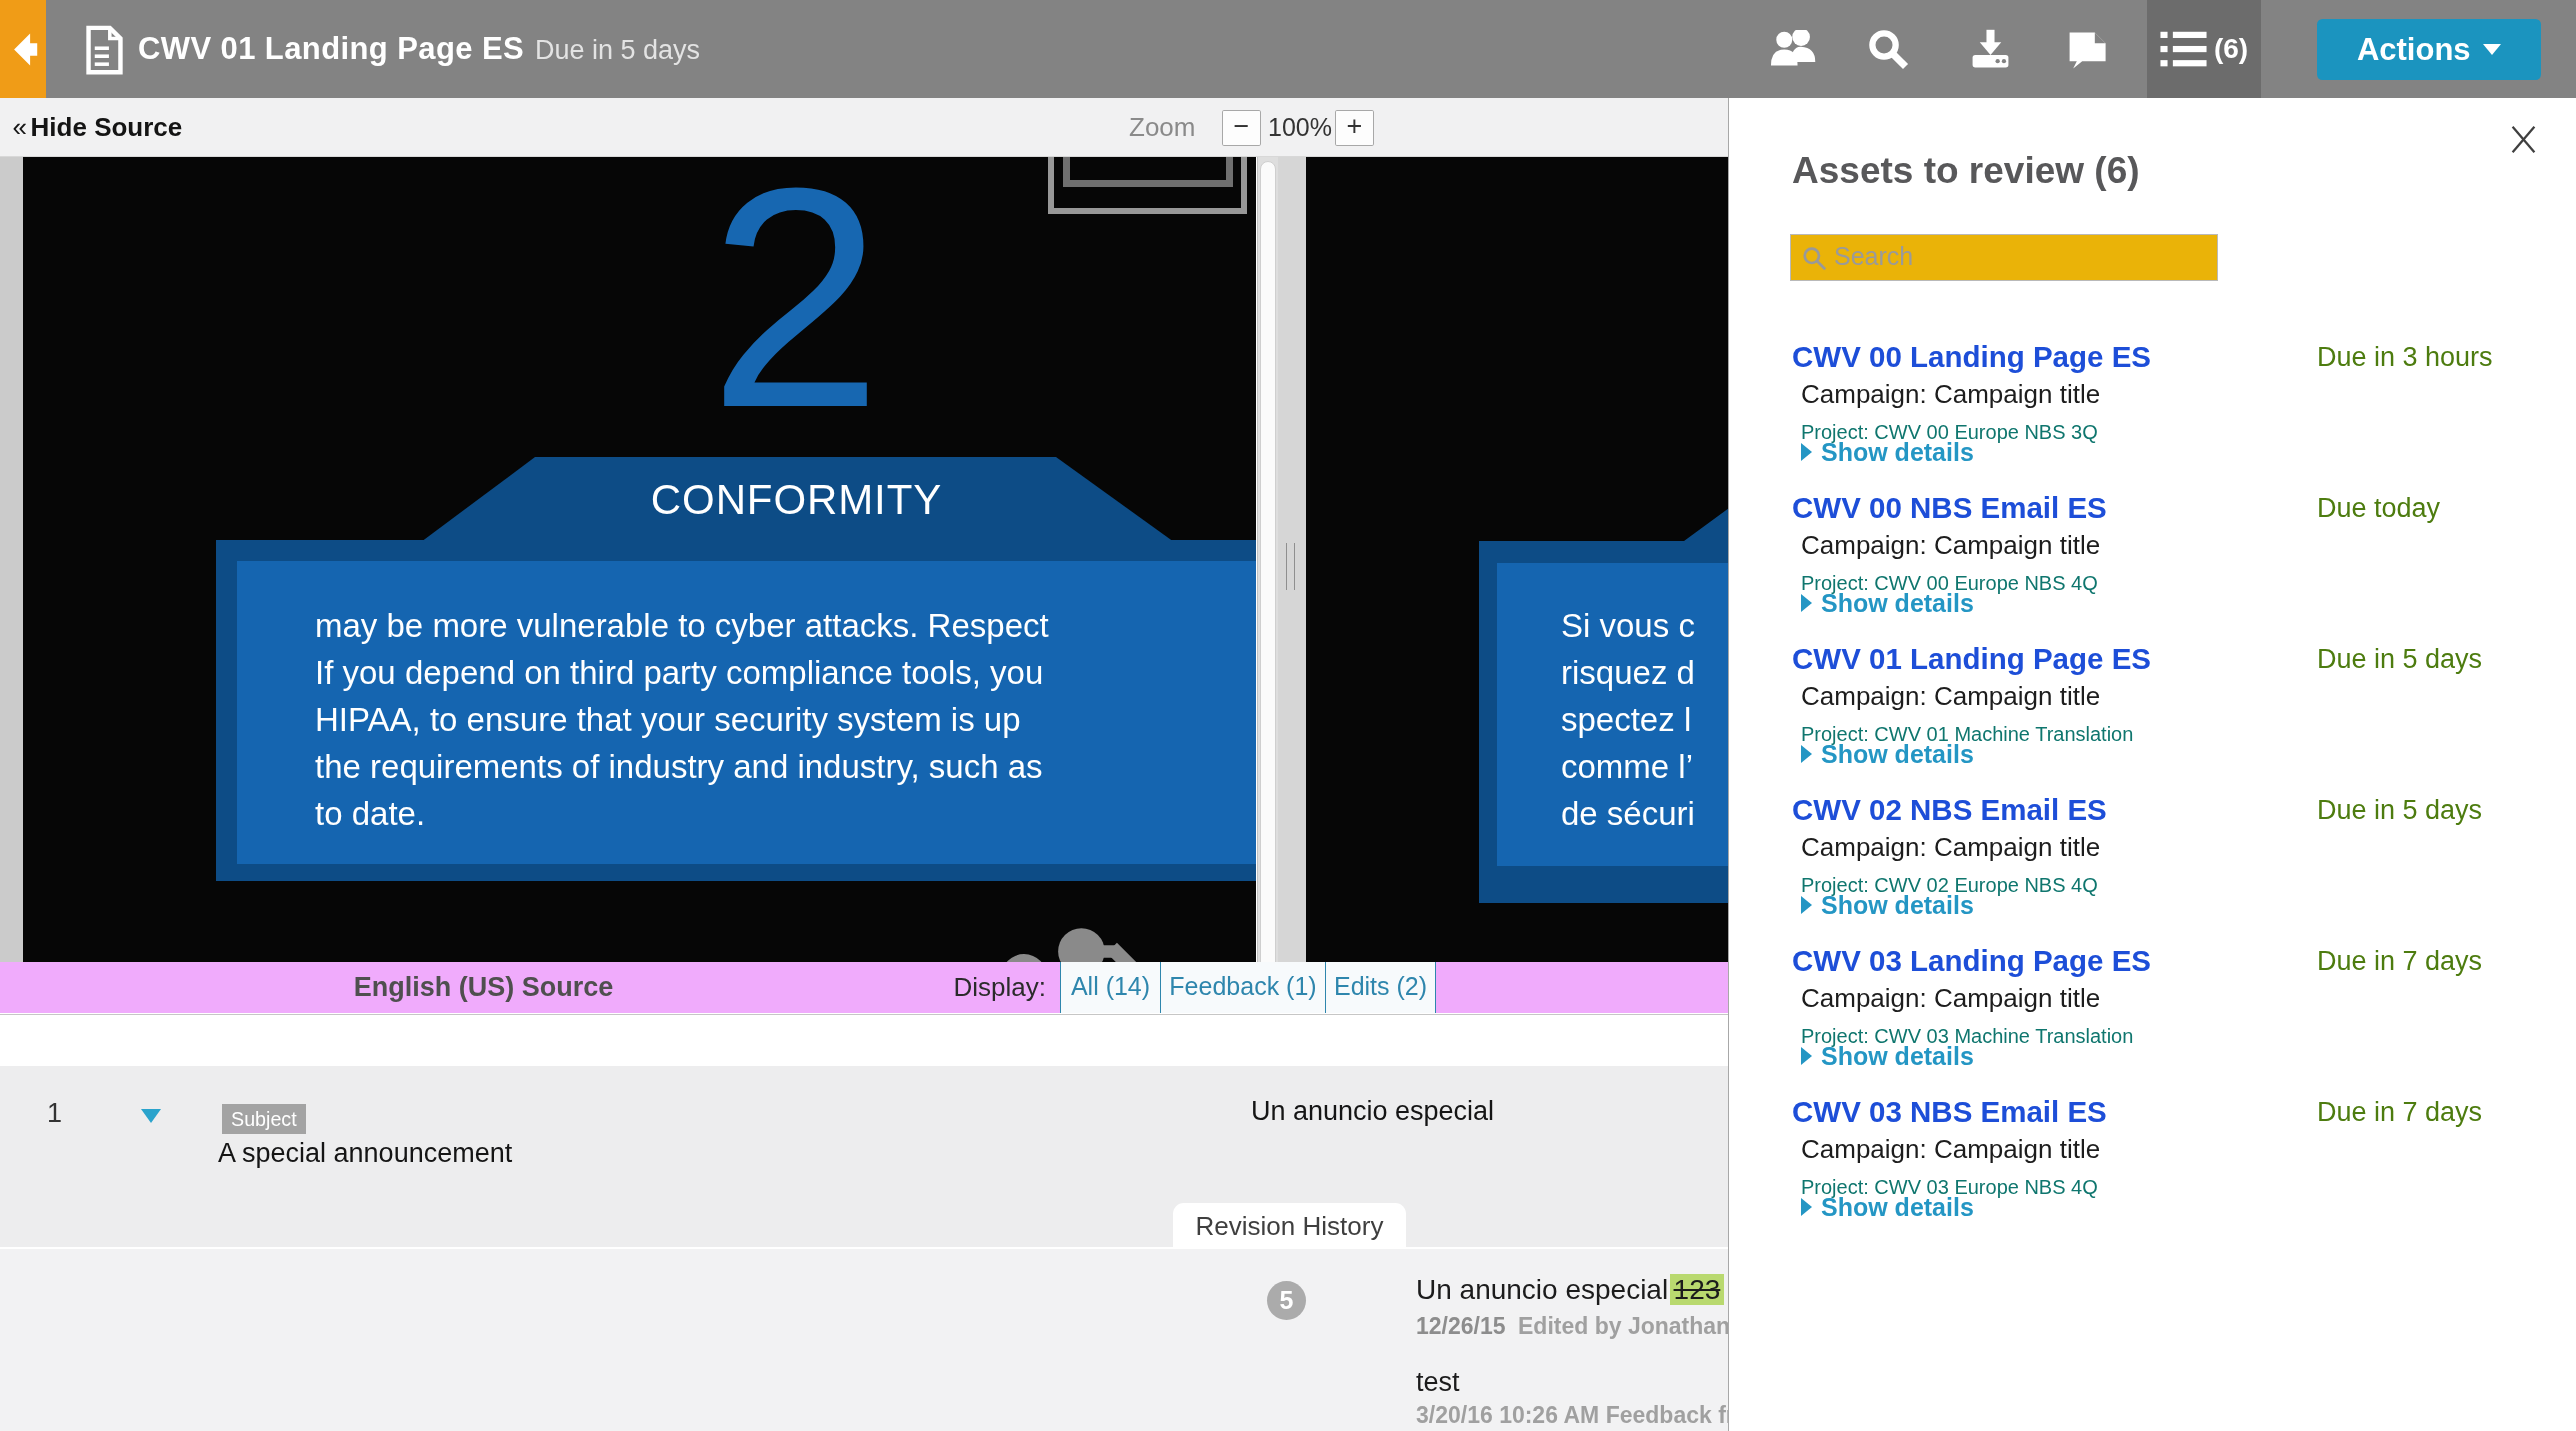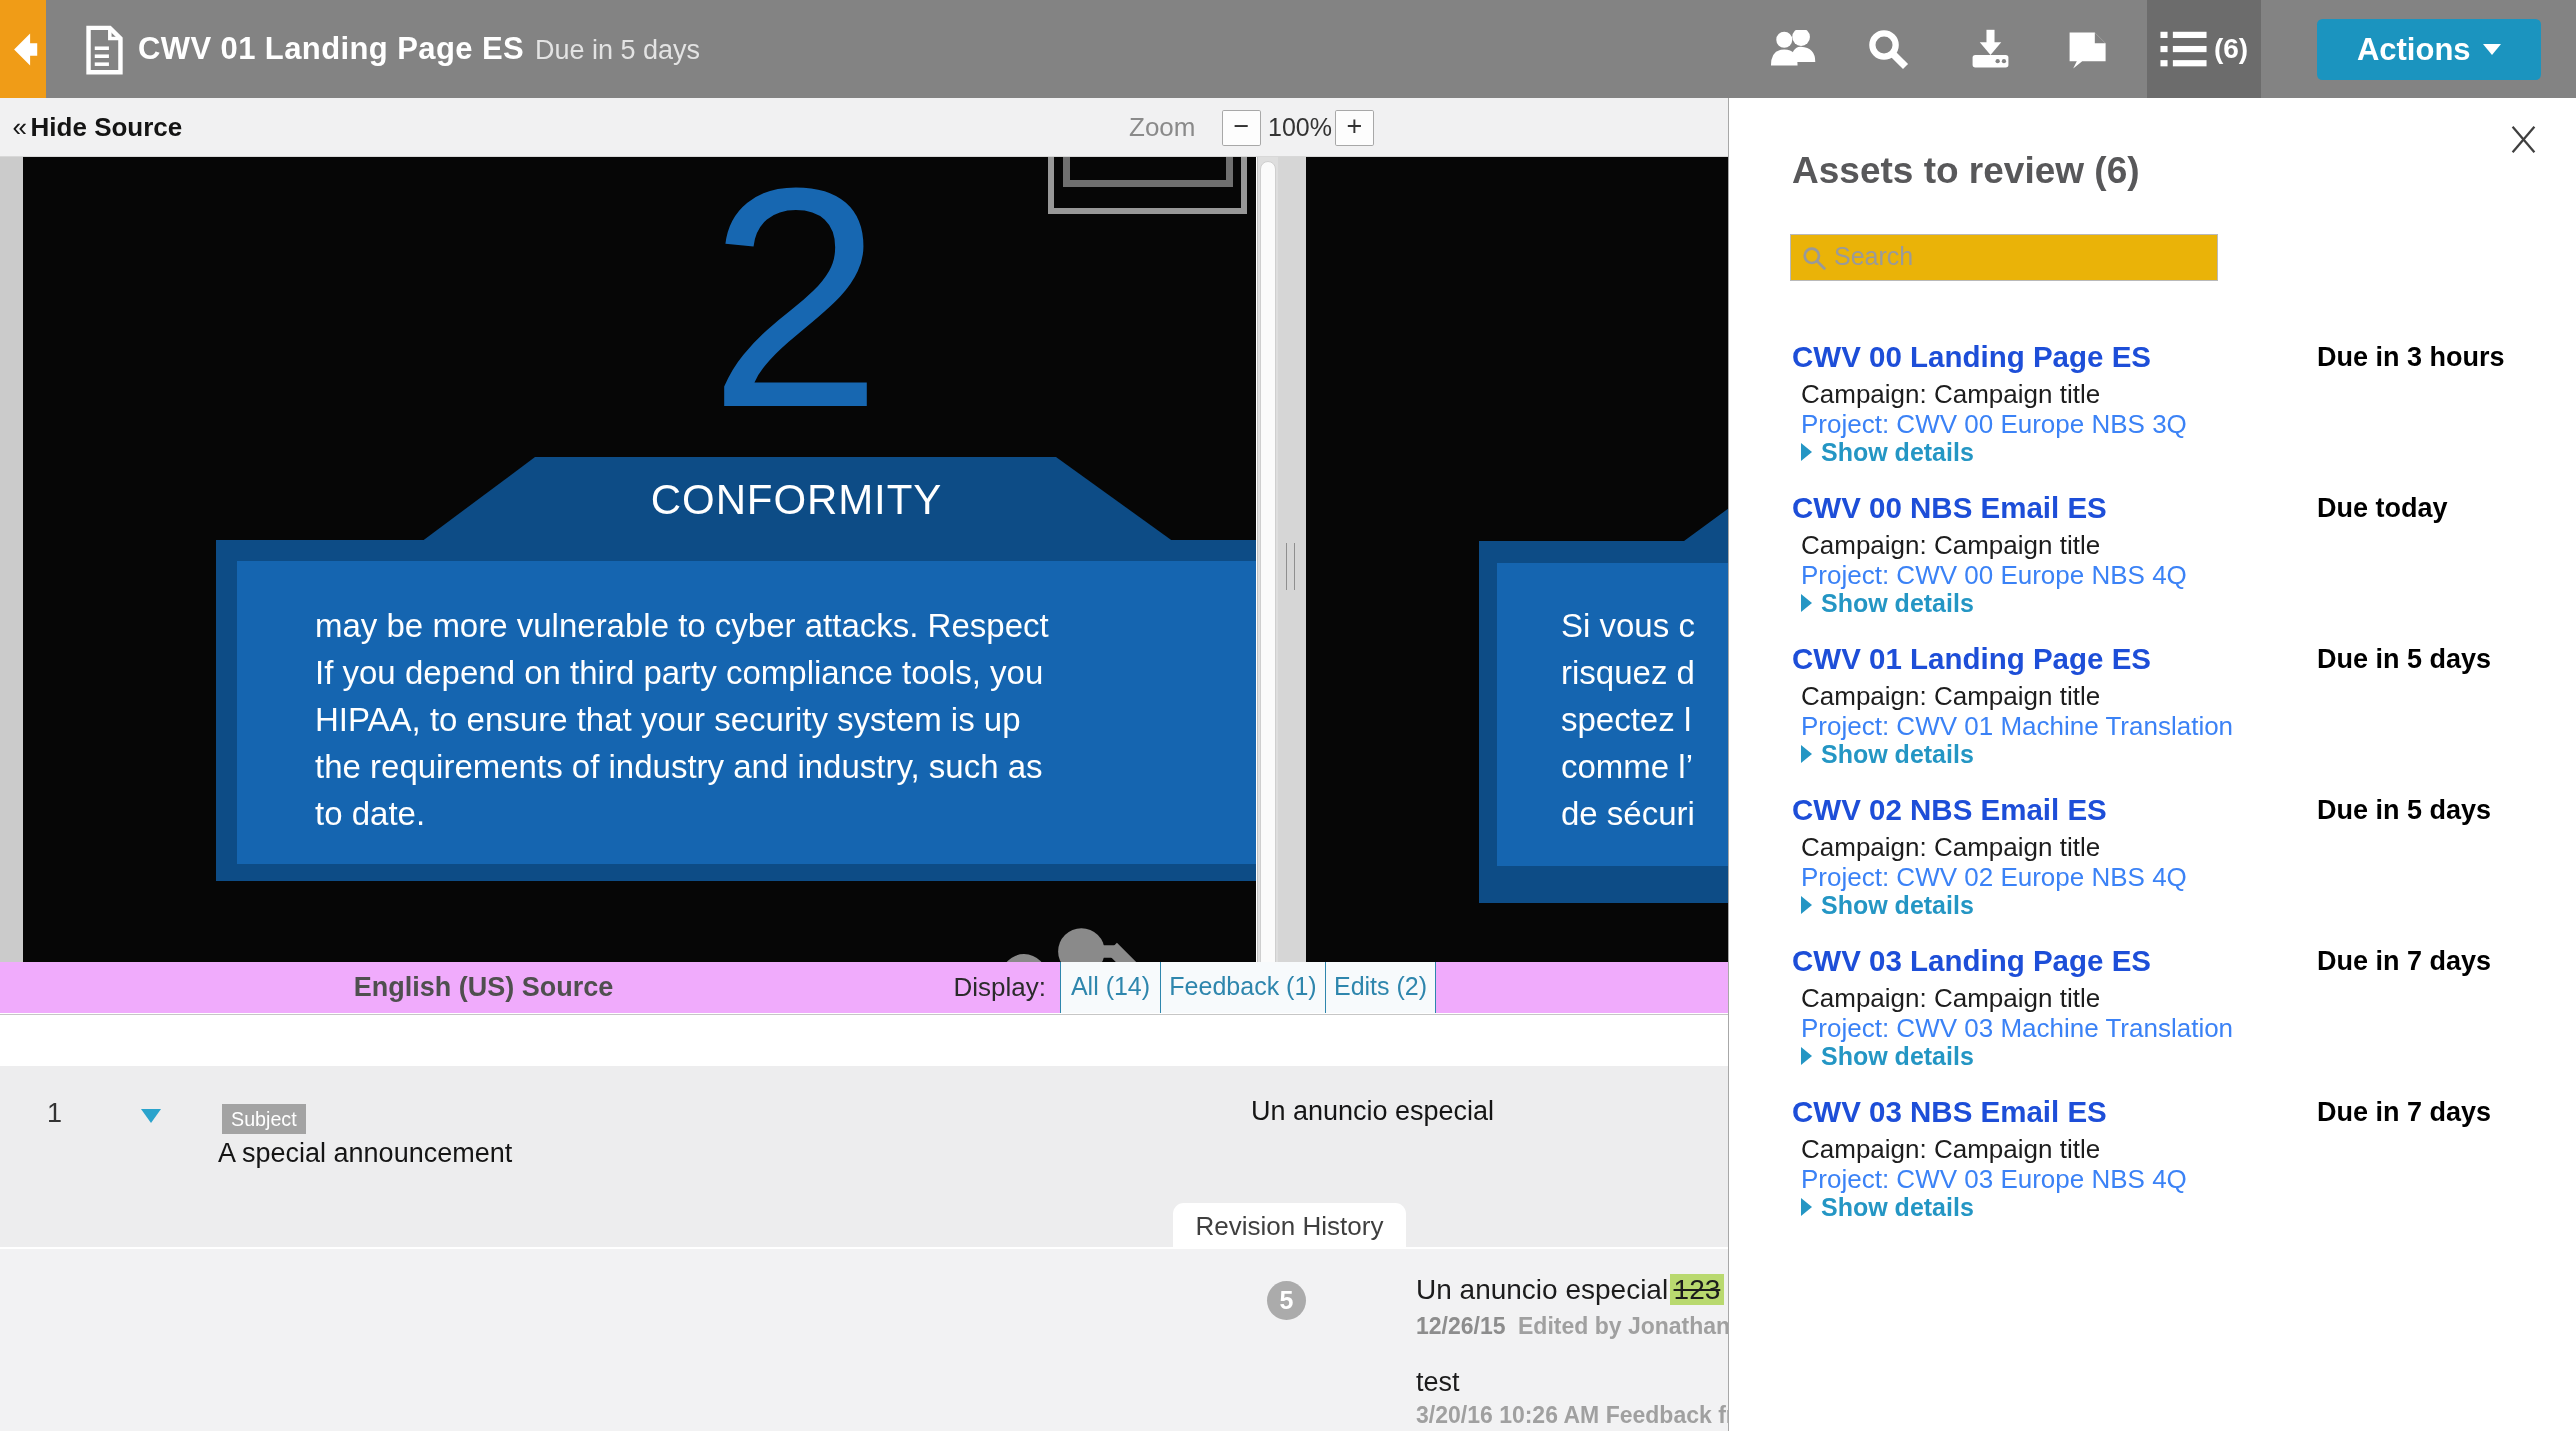--- a/index.html
+++ b/index.html
@@ -125,23 +125,23 @@
   #sb-title { position:absolute; left:63px; top:52px; font-size:37px; font-weight:bold; color:#58585a; }
   #search-box { position:absolute; left:61px; top:136px; width:428px; height:47px; background:#eab308;
     border:1.8px solid #b9b9b9; }
   #search-box svg { position:absolute; left:10.7px; top:10.7px; }
   #search-input { position:absolute; left:43px; top:0; width:379px; height:43px; border:none; outline:none;
     font-size:25px; color:#555; font-family:"Liberation Sans", sans-serif; background:transparent; }
   #search-input::placeholder { color:#9a9a9a; opacity:1; }
   .asset { position:absolute; left:0; width:846px; height:143px; }
   .asset .a-title { position:absolute; left:63px; top:0; font-size:29.5px; font-weight:bold; color:#1d4ed8; cursor:pointer; }
   .asset .a-campaign { position:absolute; left:72px; top:39px; font-size:26px; color:#1d1d1d; }
-  .asset .a-project { position:absolute; left:72px; top:69px; font-size:26px; color:#3b82f6; }
+  .asset .a-project { position:absolute; left:72px; top:81px; font-size:20px; color:#0f766e; }
   .asset .a-details { position:absolute; left:72px; top:98px; font-size:25px; font-weight:bold; color:#2496c4; cursor:pointer; }
-  .asset .a-due { position:absolute; left:588px; top:1.8px; font-size:27px; font-weight:bold; color:#000000; }
+  .asset .a-due { position:absolute; left:588px; top:1.8px; font-size:27px; font-weight:normal; color:#4d7c0f; }
   .tri-right { display:inline-block; width:0; height:0; border-top:9px solid transparent;
     border-bottom:9px solid transparent; border-left:11.6px solid #2496c4; margin-right:9px; }
 </style>
 </head>
 <body>
 
 <div id="topbar">
   <div id="back-btn">
     <svg width="32" height="43" viewBox="0 0 36 48">
       <path d="M26 6 L8 24 L26 42 L26 31 L34 31 L34 17 L26 17 Z" fill="#fff"></path>

